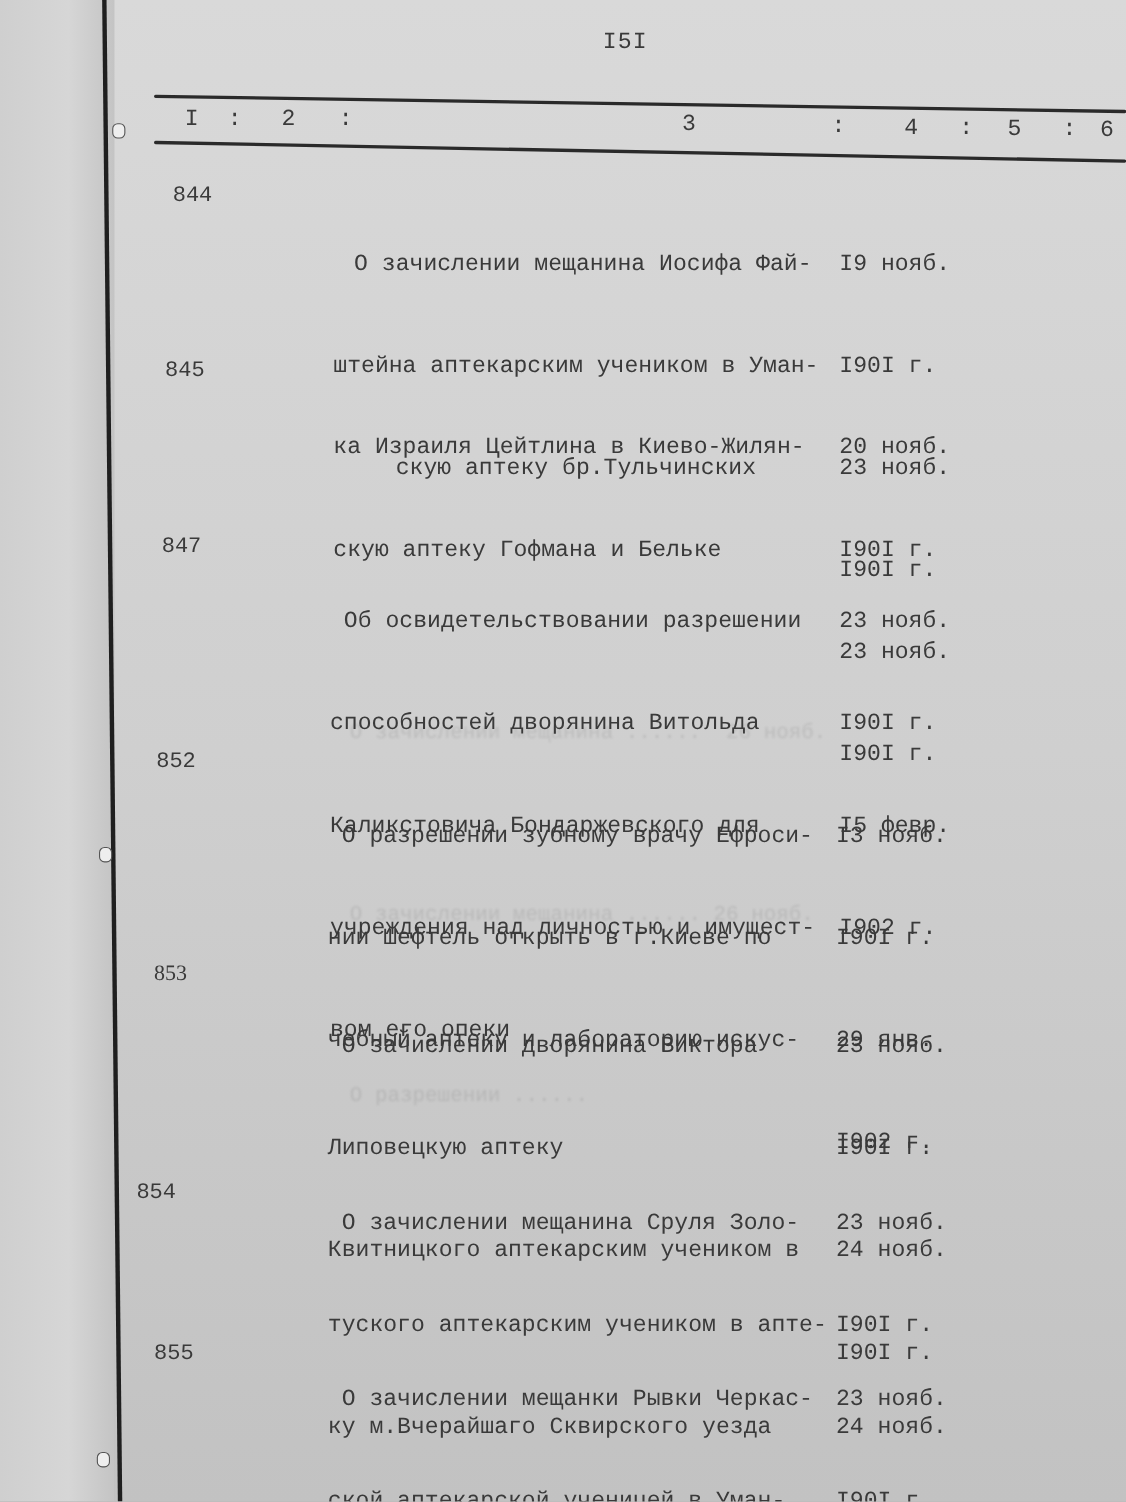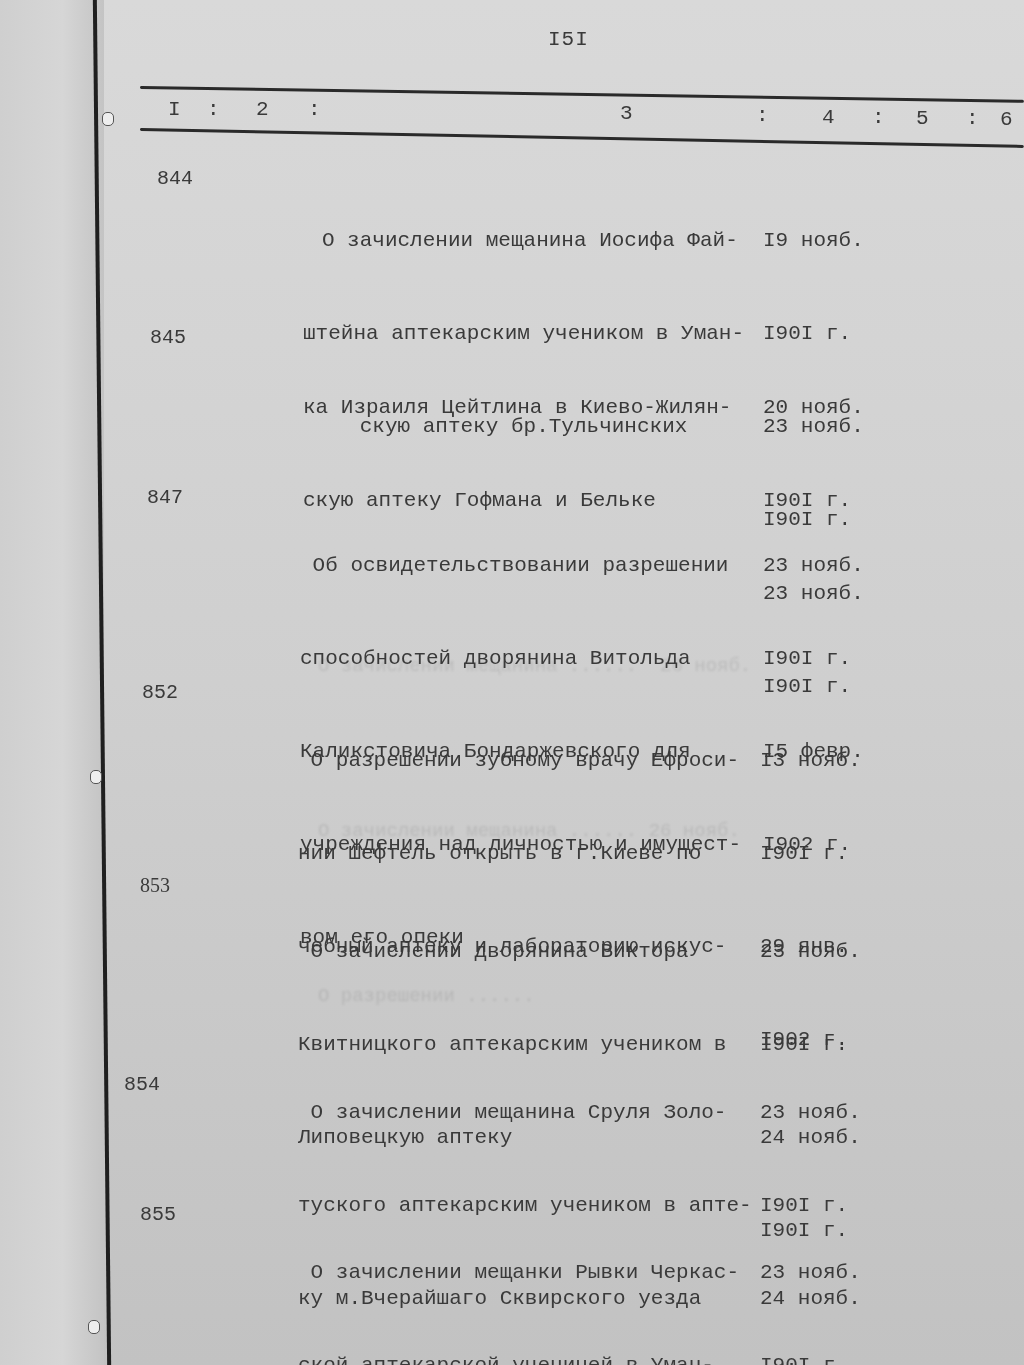--- a/index.html
+++ b/index.html
@@ -139,22 +139,22 @@
     <div>I90I г.</div>
     <div>29 янв.</div>
     <div>I902 г.</div>
   </div>
 </div>
 
 <div class="entry" style="top:874px;">
   <span class="num" style="left:140px;top:0px;font-family:Liberation Serif, serif;">853</span>
   <div class="desc" style="left:298px;">
     <div> О зачислении дворянина Виктора</div>
+    <div>Липовецкую аптеку</div>
     <div>Квитницкого аптекарским учеником в</div>
-    <div>Липовецкую аптеку</div>
   </div>
   <div class="dates" style="left:760px;">
     <div>23 нояб.</div>
     <div>I90I г.</div>
     <div>24 нояб.</div>
     <div>I90I г.</div>
   </div>
 </div>
 
 <div class="entry" style="top:1035px;">
@@ -166,21 +166,21 @@
   </div>
   <div class="dates" style="left:760px;">
     <div>23 нояб.</div>
     <div>I90I г.</div>
     <div>24 нояб.</div>
     
   </div>
 </div>
 
 <div class="entry" style="top:1195px;">
-  <span class="num" style="left:140px;top:8px;">855</span>
+  <span class="num" style="left:140px;top:24px;">855</span>
   <div class="desc" style="left:298px;">
     <div> О зачислении мещанки Рывки Черкас-</div>
     <div>ской аптекарской ученицей в Уман-</div>
     
   </div>
   <div class="dates" style="left:760px;">
     <div>23 нояб.</div>
     <div>I90I г.</div>
     
     

